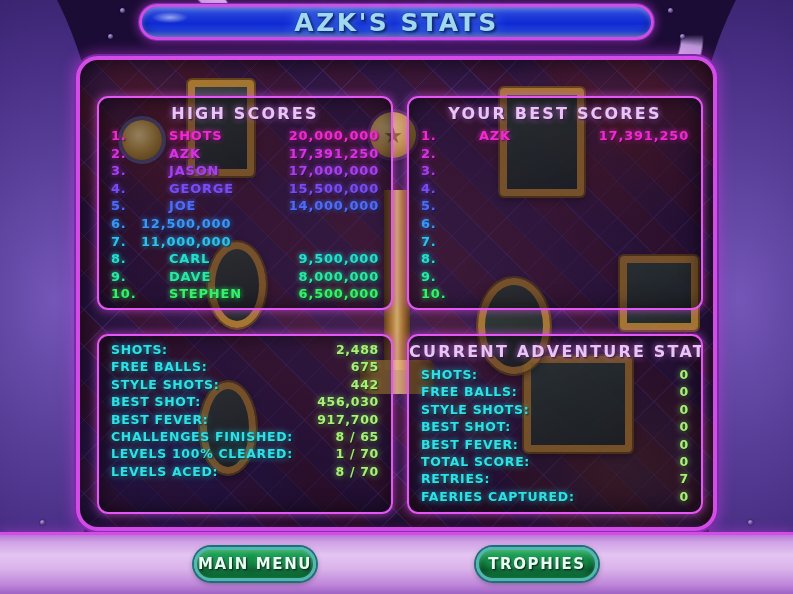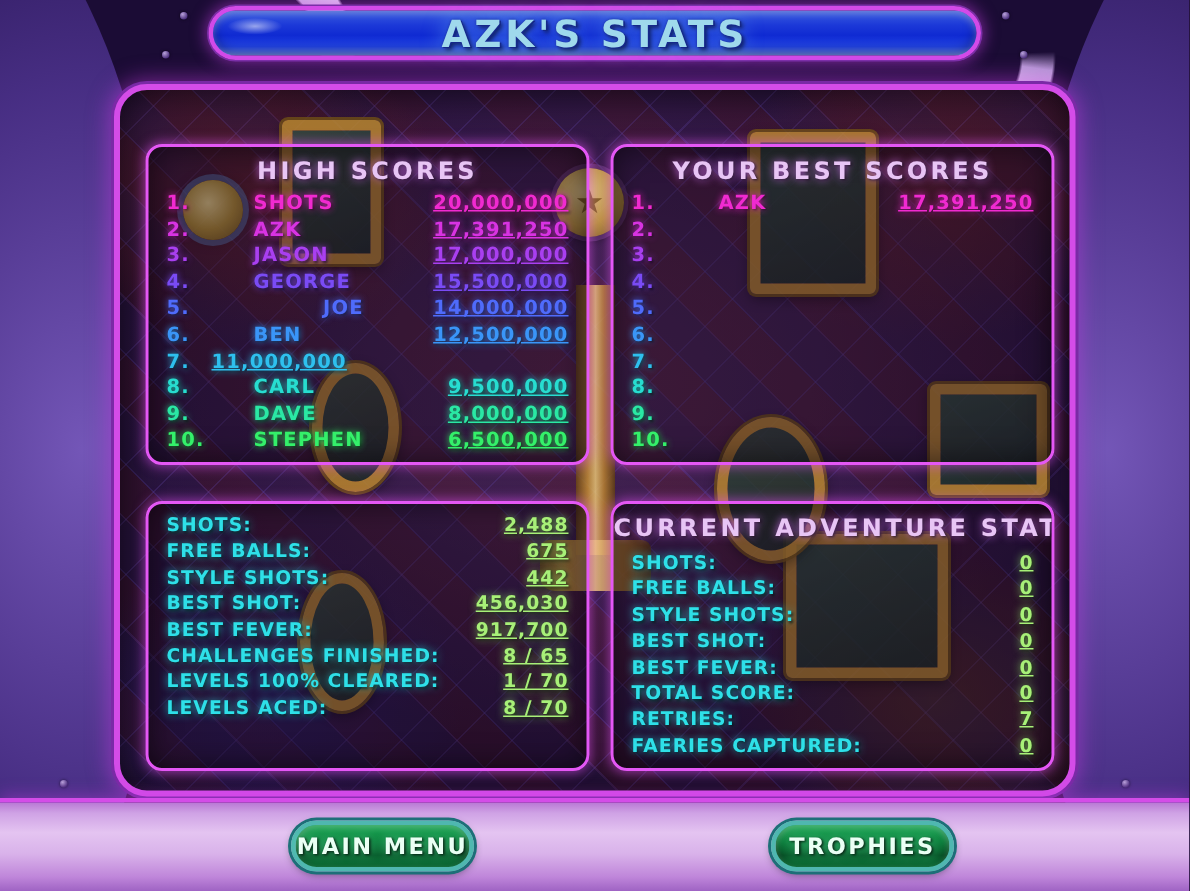--- a/index.html
+++ b/index.html
@@ -264,21 +264,21 @@
     display: flex;
     align-items: baseline;
     height: 17.6px;
     font-size: 13px;
     font-weight: bold;
     letter-spacing: .8px;
     white-space: nowrap;
   }
   .sc-rank { width: 30px; flex: none; }
   .sc-name { flex: 1 1 auto; padding-left: 28px; }
-  .sc-val  { flex: none; text-align: center; text-decoration: underline; }
+  .sc-val  { flex: none; text-align: center; }
   .score-row span { text-shadow: 0 0 5px currentColor, 1px 1px 2px rgba(0,0,0,.85); }
 
   
   .stat-list { margin-top: 6px; padding: 0 12px; }
   .stat-row {
     display: flex;
     justify-content: space-between;
     align-items: baseline;
     height: 17.4px;
     font-size: 12.5px;
@@ -286,21 +286,20 @@
     letter-spacing: .7px;
     white-space: nowrap;
   }
   .st-label {
     color: #2ee0e8;
     text-shadow: 0 0 6px rgba(40,230,240,.8), 1px 1px 2px rgba(0,0,0,.9);
   }
   .st-value {
     color: #a8f078;
     text-shadow: 0 0 6px rgba(150,240,110,.8), 1px 1px 2px rgba(0,0,0,.9);
-    text-decoration: underline;
   }
 
   
   #bottom-bar {
     position: absolute;
     left: 0; bottom: 0;
     width: 793px;
     height: 62px;
     background: linear-gradient(180deg,
       #c88de0 0%, #d7a7e9 14%, #e6c6f2 36%, #dcb4ec 60%, #c48bdd 86%, #a govern 100%);
@@ -332,21 +331,21 @@
   }
   .btn-label {
     font-size: 15px;
     font-weight: bold;
     letter-spacing: 1.6px;
     color: #eafff4;
     text-shadow: 1px 1px 2px rgba(0,0,0,.8), 0 0 8px rgba(120,255,190,.5);
     white-space: nowrap;
   }
   #btn-main-menu { left: 194px; }
-  #btn-trophies  { left: 514px; }
+  #btn-trophies  { left: 476px; }
 </style>
 </head>
 <body>
 
 <div id="app">
 
   <div class="pillar left"></div>
   <div class="pillar right"></div>
   <div class="bracket left"></div>
   <div class="bracket right"></div>
@@ -406,26 +405,25 @@
             <span class="sc-name" style="color: rgb(169, 63, 240);">JASON</span>
             <span class="sc-val" style="color: rgb(169, 63, 240);">17,000,000</span>
           </div>
           <div class="score-row">
             <span class="sc-rank" style="color: rgb(122, 75, 245);">4.</span>
             <span class="sc-name" style="color: rgb(122, 75, 245);">GEORGE</span>
             <span class="sc-val" style="color: rgb(122, 75, 245);">15,500,000</span>
           </div>
           <div class="score-row">
             <span class="sc-rank" style="color: rgb(79, 107, 251);">5.</span>
-            <span class="sc-name" style="color: rgb(79, 107, 251); text-align: center;">JOE</span>
+            <span class="sc-name" style="color: rgb(79, 107, 251);">JOE</span>
             <span class="sc-val" style="color: rgb(79, 107, 251);">14,000,000</span>
           </div>
           <div class="score-row">
             <span class="sc-rank" style="color: rgb(58, 149, 248);">6.</span>
-            <span class="sc-name" style="color: rgb(58, 149, 248);">BEN</span>
             <span class="sc-val" style="color: rgb(58, 149, 248);">12,500,000</span>
           </div>
           <div class="score-row">
             <span class="sc-rank" style="color: rgb(46, 192, 238);">7.</span>
             <span class="sc-val" style="color: rgb(46, 192, 238);">11,000,000</span>
           </div>
           <div class="score-row">
             <span class="sc-rank" style="color: rgb(39, 221, 208);">8.</span>
             <span class="sc-name" style="color: rgb(39, 221, 208);">CARL</span>
             <span class="sc-val" style="color: rgb(39, 221, 208);">9,500,000</span>

